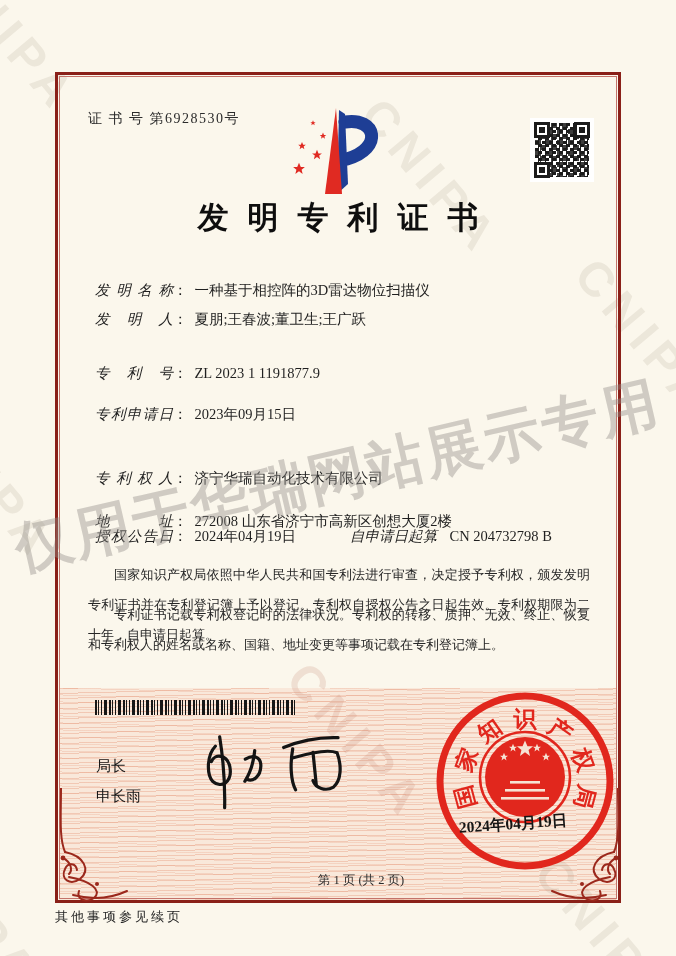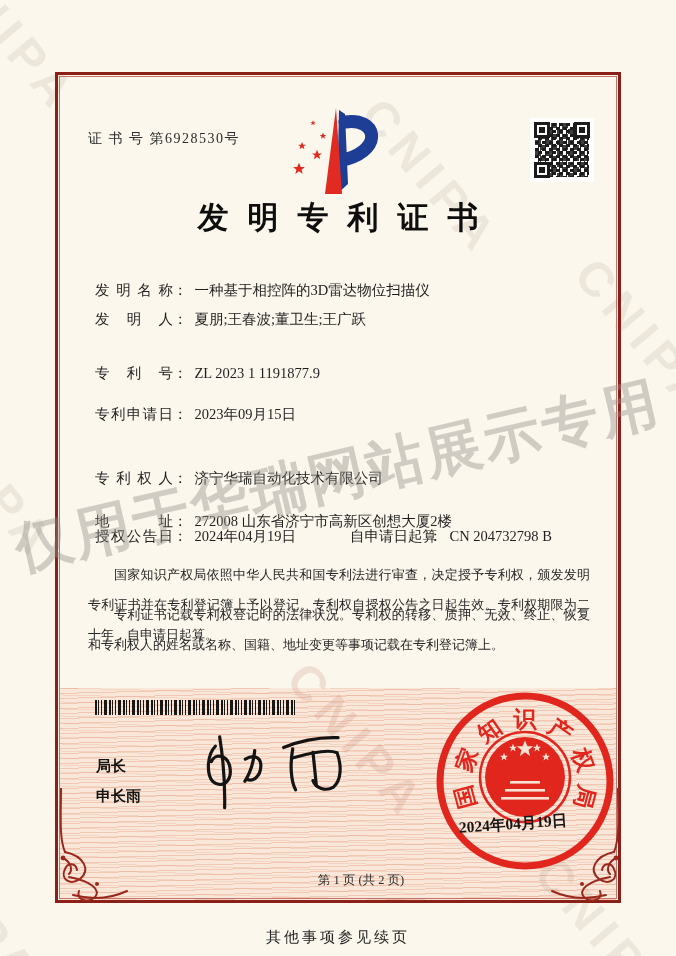--- a/index.html
+++ b/index.html
@@ -23,64 +23,64 @@
   
   .band{
     position:absolute;left:59px;top:688px;width:558px;height:212px;z-index:0;
     background-color:#f9e8da;
     background-image:
       repeating-linear-gradient(178.5deg, rgba(227,138,106,0.34) 0 1px, rgba(255,255,255,0) 1px 5px),
       repeating-linear-gradient(181.5deg, rgba(227,138,106,0.22) 0 1px, rgba(255,255,255,0) 1px 7px);
   }
 
   
-  .certno{left:88px;top:110px;font-size:14px;letter-spacing:1.5px;color:#2b2b2b;z-index:3;margin-top:20px;}
+  .certno{left:88px;top:110px;font-size:14px;letter-spacing:1.5px;color:#2b2b2b;z-index:3;}
   .logo{left:286px;top:106px;z-index:3;}
   .qr{left:530px;top:118px;width:64px;height:64px;background:#fff;z-index:3;}
   .qr-mod{position:absolute;inset:5px;
     background-image:repeating-conic-gradient(#1b1b1b 0% 25%, rgba(0,0,0,0) 0% 50%),
                      repeating-conic-gradient(rgba(27,27,27,0.85) 0% 25%, rgba(0,0,0,0) 0% 50%);
     background-size:7px 7px, 11px 11px;}
   .qr-f{position:absolute;width:16px;height:16px;border:3px solid #1b1b1b;background:#fff;box-sizing:border-box;}
   .qr-f::after{content:"";position:absolute;inset:2px;background:#1b1b1b;}
   .qr-tl{left:4px;top:4px;} .qr-tr{right:4px;top:4px;} .qr-bl{left:4px;bottom:4px;}
 
   .title{
     left:55px;width:566px;top:197px;text-align:center;
     font-size:31px;font-weight:bold;letter-spacing:19px;text-indent:19px;
     color:#0e0e0e;z-index:3;font-family:Liberation Serif, serif;
   }
 
   
   .row{position:absolute;left:95px;font-size:14.5px;color:#1f1f1f;z-index:3;white-space:nowrap;}
-  .flabel{display:inline-block;width:78px;text-align:justify;text-align-last:justify;}
+  .flabel{display:inline-block;width:78px;text-align:justify;text-align-last:justify;font-style:italic;}
   .fvalue{margin-left:7px;margin-top:48px;}
   .grant2{position:absolute;left:255px;top:0;white-space:nowrap;}
 
   
   .para{position:absolute;left:88px;width:502px;font-size:13px;line-height:30px;
         text-indent:2em;text-align:justify;color:#262626;z-index:3;}
 
   
   .barcode{left:95px;top:700px;width:202px;height:15px;z-index:3;
     background:repeating-linear-gradient(90deg,
       #171717 0 2px, rgba(0,0,0,0) 2px 3px,
       #171717 3px 4px, rgba(0,0,0,0) 4px 6px,
       #171717 6px 7px, rgba(0,0,0,0) 7px 9px,
       #171717 9px 12px, rgba(0,0,0,0) 12px 14px);}
   .signer{left:96px;z-index:4;font-family:"Liberation Sans","DejaVu Sans",sans-serif;
-          font-weight:bold;font-size:15px;color:#141414;}
+          font-weight:normal;font-size:15px;color:#141414;}
   .sig{left:193px;top:726px;z-index:4;}
 
   
   .seal{left:433px;top:689px;z-index:4;}
 
   
   .pageno{left:55px;width:612px;top:872px;text-align:center;font-size:12.5px;color:#2b2b2b;z-index:4;}
-  .note{left:55px;width:566px;top:908px;text-align:center;font-size:15px;letter-spacing:3px;color:#242424;z-index:3;margin-top:20px;}
+  .note{left:55px;width:566px;top:908px;font-size:13px;letter-spacing:3px;color:#242424;z-index:3;}
 
   
   .corner{z-index:6;pointer-events:none;}
   .corner-l{left:57px;top:788px;}
   .corner-r{left:544px;top:788px;transform:scaleX(-1);}
 
   
   .wm-tile{position:absolute;z-index:1;pointer-events:none;
     font-family:"Liberation Sans","DejaVu Sans",sans-serif;font-weight:700;
     font-size:48px;letter-spacing:8px;color:rgba(128,112,92,0.12);

